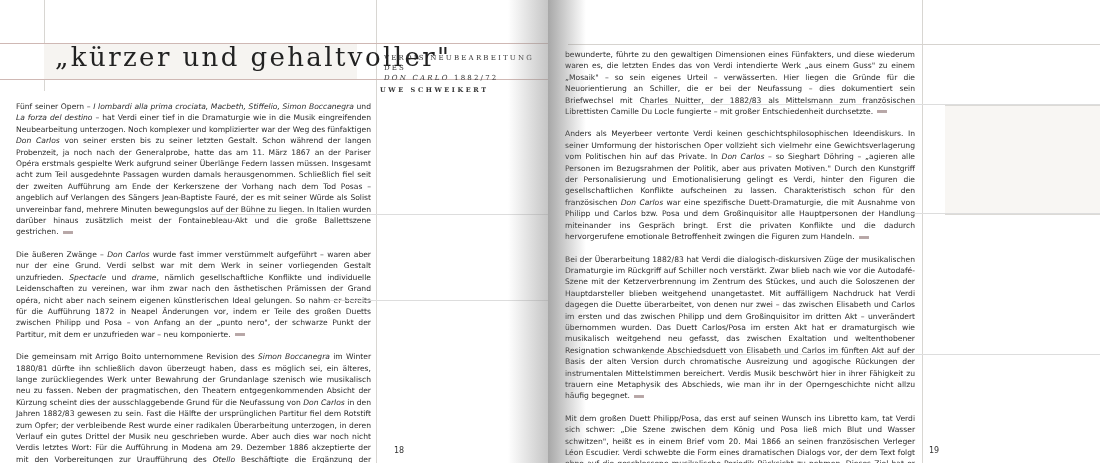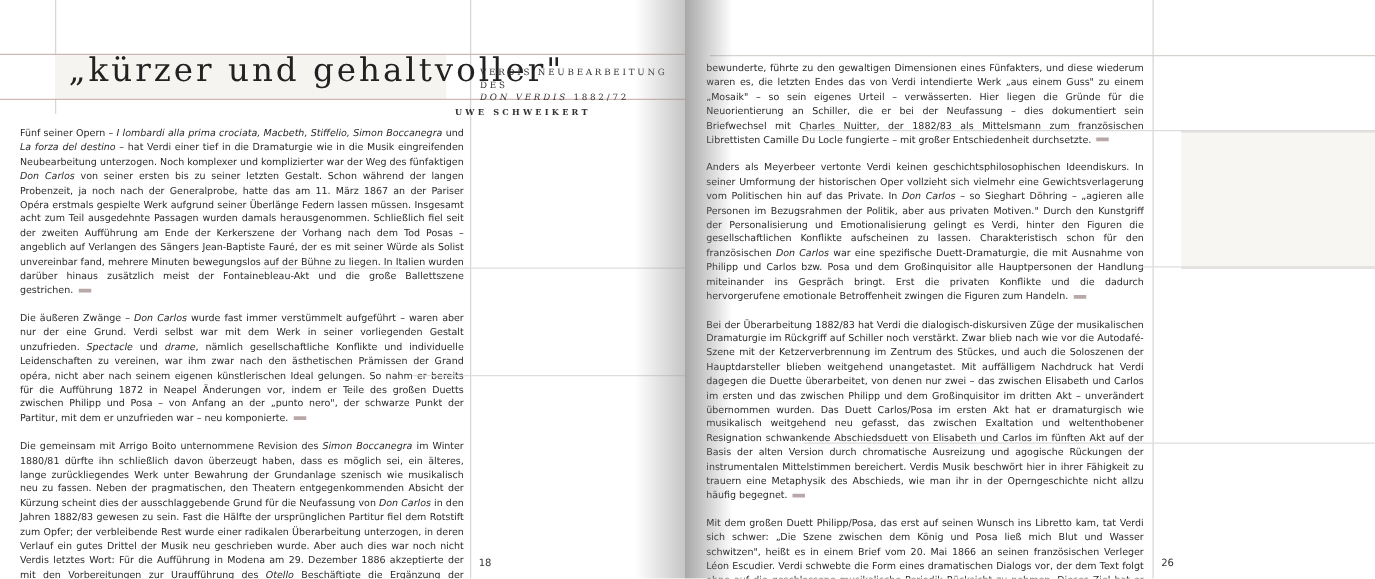--- a/index.html
+++ b/index.html
@@ -13,21 +13,21 @@
   .gutter-shadow-r { position:absolute; left:0; top:0; width:38px; height:100%;
          background:linear-gradient(to right, rgba(120,120,120,0.65), rgba(255,255,255,0)); }
   .vline { position:absolute; width:1px; background:#d8d6d2; }
   .hline { position:absolute; height:1px; background:#cfb8b4; }
   .title-band { position:absolute; left:44px; top:44px; width:313px; height:35px; background:#f6f4f1; }
   .title { position:absolute; left:55px; top:42px; font-family:"DejaVu Serif", serif; font-size:26px;
            letter-spacing:2.4px; color:#222; white-space:nowrap; }
   .subtitle { position:absolute; left:384px; top:53px; font-family:"DejaVu Serif", serif; font-size:7px;
               letter-spacing:2.2px; color:#333; line-height:10px; }
   .subtitle i { font-style:italic; }
-  .author { position:absolute; left:364px; top:86px; font-family:"DejaVu Serif", serif; font-size:6.5px;
+  .author { position:absolute; left:380px; top:86px; font-family:"DejaVu Serif", serif; font-size:6.5px;
             letter-spacing:2.6px; font-weight:bold; color:#333; }
   .body-text { position:absolute; font-size:7.6px; line-height:11.4px; text-align:justify; color:#2b2b2b; }
   .para { margin:0 0 11px 0; }
   .para i { }
   .end-mark { display:inline-block; width:10px; height:3px; background:#b8a8a8; vertical-align:middle; margin-left:4px; }
   .page-num { position:absolute; font-size:8px; color:#333; }
   .side-band { position:absolute; left:397px; top:105px; width:155px; height:108px; background:#f8f6f3;
                border-top:1px solid #dcdad6; border-bottom:1px solid #dcdad6; }
   .para-rule { position:absolute; height:1px; background:#ddd; }
 </style>
@@ -38,46 +38,46 @@
   <div class="vline" style="left:44px; top:0; height:91px;"></div>
   <div class="vline" style="left:376px; top:0; height:463px;"></div>
   <div class="title-band"></div>
   <div class="hline" style="left:0; top:43px; width:548px;"></div>
   <div class="hline" style="left:0; top:79px; width:548px;"></div>
 
   <div class="title">„kürzer und gehaltvoller"</div>
 
   <div class="subtitle">
     <div>VERDIS NEUBEARBEITUNG DES</div>
-    <div><i>DON VERDIS</i><span> 1882/72</span></div>
+    <div><i>DON CARLO</i><span> 1882/72</span></div>
   </div>
   <div class="author">UWE SCHWEIKERT</div>
 
   <div class="body-text" style="left:16px; top:101px; width:355px;">
     <p class="para"><span>Fünf seiner Opern – <i>I lombardi alla prima crociata, Macbeth, Stiffelio, Simon Boccanegra</i> und <i>La forza del destino</i> – hat Verdi einer tief in die Dramaturgie wie in die Musik eingreifenden Neubearbeitung unterzogen. Noch komplexer und komplizierter war der Weg des fünfaktigen <i>Don Carlos</i> von seiner ersten bis zu seiner letzten Gestalt. Schon während der langen Probenzeit, ja noch nach der Generalprobe, hatte das am 11. März 1867 an der Pariser Opéra erstmals gespielte Werk aufgrund seiner Überlänge Federn lassen müssen. Insgesamt acht zum Teil ausgedehnte Passagen wurden damals herausgenommen. Schließlich fiel seit der zweiten Aufführung am Ende der Kerkerszene der Vorhang nach dem Tod Posas – angeblich auf Verlangen des Sängers Jean-Baptiste Fauré, der es mit seiner Würde als Solist unvereinbar fand, mehrere Minuten bewegungslos auf der Bühne zu liegen. In Italien wurden darüber hinaus zusätzlich meist der Fontainebleau-Akt und die große Ballettszene gestrichen.</span><span class="end-mark"></span></p>
     <p class="para"><span>Die äußeren Zwänge – <i>Don Carlos</i> wurde fast immer verstümmelt aufgeführt – waren aber nur der eine Grund. Verdi selbst war mit dem Werk in seiner vorliegenden Gestalt unzufrieden. <i>Spectacle</i> und <i>drame</i>, nämlich gesellschaftliche Konflikte und individuelle Leidenschaften zu vereinen, war ihm zwar nach den ästhetischen Prämissen der Grand opéra, nicht aber nach seinem eigenen künstlerischen Ideal gelungen. So nahm er bereits für die Aufführung 1872 in Neapel Änderungen vor, indem er Teile des großen Duetts zwischen Philipp und Posa – von Anfang an der „punto nero", der schwarze Punkt der Partitur, mit dem er unzufrieden war – neu komponierte.</span><span class="end-mark"></span></p>
     <p class="para"><span>Die gemeinsam mit Arrigo Boito unternommene Revision des <i>Simon Boccanegra</i> im Winter 1880/81 dürfte ihn schließlich davon überzeugt haben, dass es möglich sei, ein älteres, lange zurückliegendes Werk unter Bewahrung der Grundanlage szenisch wie musikalisch neu zu fassen. Neben der pragmatischen, den Theatern entgegenkommenden Absicht der Kürzung scheint dies der ausschlaggebende Grund für die Neufassung von <i>Don Carlos</i> in den Jahren 1882/83 gewesen zu sein. Fast die Hälfte der ursprünglichen Partitur fiel dem Rotstift zum Opfer; der verbleibende Rest wurde einer radikalen Überarbeitung unterzogen, in deren Verlauf ein gutes Drittel der Musik neu geschrieben wurde. Aber auch dies war noch nicht Verdis letztes Wort: Für die Aufführung in Modena am 29. Dezember 1886 akzeptierte der mit den Vorbereitungen zur Uraufführung des <i>Otello</i> Beschäftigte die Ergänzung der vieraktigen Neufassung durch den kompletten, musikalisch</span></p>
   </div>
   <div class="para-rule" style="left:210px; top:214px; width:338px;"></div>
   <div class="para-rule" style="left:330px; top:300px; width:218px;"></div>
 
-  <div class="page-num" style="left:383px; top:446px;">18</div>
+  <div class="page-num" style="left:394px; top:446px;">18</div>
   <div class="gutter-shadow-l"></div>
 </div>
 
 <div class="page right-page">
   <div class="side-band"></div>
   <div class="vline" style="left:374px; top:0; height:463px;"></div>
   <div class="hline" style="left:20px; top:44px; width:532px; background:#d6d3cf;"></div>
 
   <div class="body-text" style="left:17px; top:49px; width:350px;">
     <p class="para"><span>bewunderte, führte zu den gewaltigen Dimensionen eines Fünfakters, und diese wiederum waren es, die letzten Endes das von Verdi intendierte Werk „aus einem Guss" zu einem „Mosaik" – so sein eigenes Urteil – verwässerten. Hier liegen die Gründe für die Neuorientierung an Schiller, die er bei der Neufassung – dies dokumentiert sein Briefwechsel mit Charles Nuitter, der 1882/83 als Mittelsmann zum französischen Librettisten Camille Du Locle fungierte – mit großer Entschiedenheit durchsetzte.</span><span class="end-mark"></span></p>
     <p class="para"><span>Anders als Meyerbeer vertonte Verdi keinen geschichtsphilosophischen Ideendiskurs. In seiner Umformung der historischen Oper vollzieht sich vielmehr eine Gewichtsverlagerung vom Politischen hin auf das Private. In <i>Don Carlos</i> – so Sieghart Döhring – „agieren alle Personen im Bezugsrahmen der Politik, aber aus privaten Motiven." Durch den Kunstgriff der Personalisierung und Emotionalisierung gelingt es Verdi, hinter den Figuren die gesellschaftlichen Konflikte aufscheinen zu lassen. Charakteristisch schon für den französischen <i>Don Carlos</i> war eine spezifische Duett-Dramaturgie, die mit Ausnahme von Philipp und Carlos bzw. Posa und dem Großinquisitor alle Hauptpersonen der Handlung miteinander ins Gespräch bringt. Erst die privaten Konflikte und die dadurch hervorgerufene emotionale Betroffenheit zwingen die Figuren zum Handeln.</span><span class="end-mark"></span></p>
     <p class="para"><span>Bei der Überarbeitung 1882/83 hat Verdi die dialogisch-diskursiven Züge der musikalischen Dramaturgie im Rückgriff auf Schiller noch verstärkt. Zwar blieb nach wie vor die Autodafé-Szene mit der Ketzerverbrennung im Zentrum des Stückes, und auch die Soloszenen der Hauptdarsteller blieben weitgehend unangetastet. Mit auffälligem Nachdruck hat Verdi dagegen die Duette überarbeitet, von denen nur zwei – das zwischen Elisabeth und Carlos im ersten und das zwischen Philipp und dem Großinquisitor im dritten Akt – unverändert übernommen wurden. Das Duett Carlos/Posa im ersten Akt hat er dramaturgisch wie musikalisch weitgehend neu gefasst, das zwischen Exaltation und weltenthobener Resignation schwankende Abschiedsduett von Elisabeth und Carlos im fünften Akt auf der Basis der alten Version durch chromatische Ausreizung und agogische Rückungen der instrumentalen Mittelstimmen bereichert. Verdis Musik beschwört hier in ihrer Fähigkeit zu trauern eine Metaphysik des Abschieds, wie man ihr in der Operngeschichte nicht allzu häufig begegnet.</span><span class="end-mark"></span></p>
     <p class="para"><span>Mit dem großen Duett Philipp/Posa, das erst auf seinen Wunsch ins Libretto kam, tat Verdi sich schwer: „Die Szene zwischen dem König und Posa ließ mich Blut und Wasser schwitzen", heißt es in einem Brief vom 20. Mai 1866 an seinen französischen Verleger Léon Escudier. Verdi schwebte die Form eines dramatischen Dialogs vor, der dem Text folgt ohne auf die geschlossene musikalische Periodik Rücksicht zu nehmen. Dieses Ziel hat er im ersten Anlauf nicht erreicht – umso weniger,</span></p>
   </div>
   <div class="para-rule" style="left:95px; top:104px; width:457px;"></div>
   <div class="para-rule" style="left:360px; top:213px; width:192px;"></div>
   <div class="para-rule" style="left:95px; top:354px; width:457px;"></div>
 
-  <div class="page-num" style="left:381px; top:446px;">26</div>
+  <div class="page-num" style="left:381px; top:446px;">19</div>
   <div class="gutter-shadow-r"></div>
 </div>
 
 </body></html>

